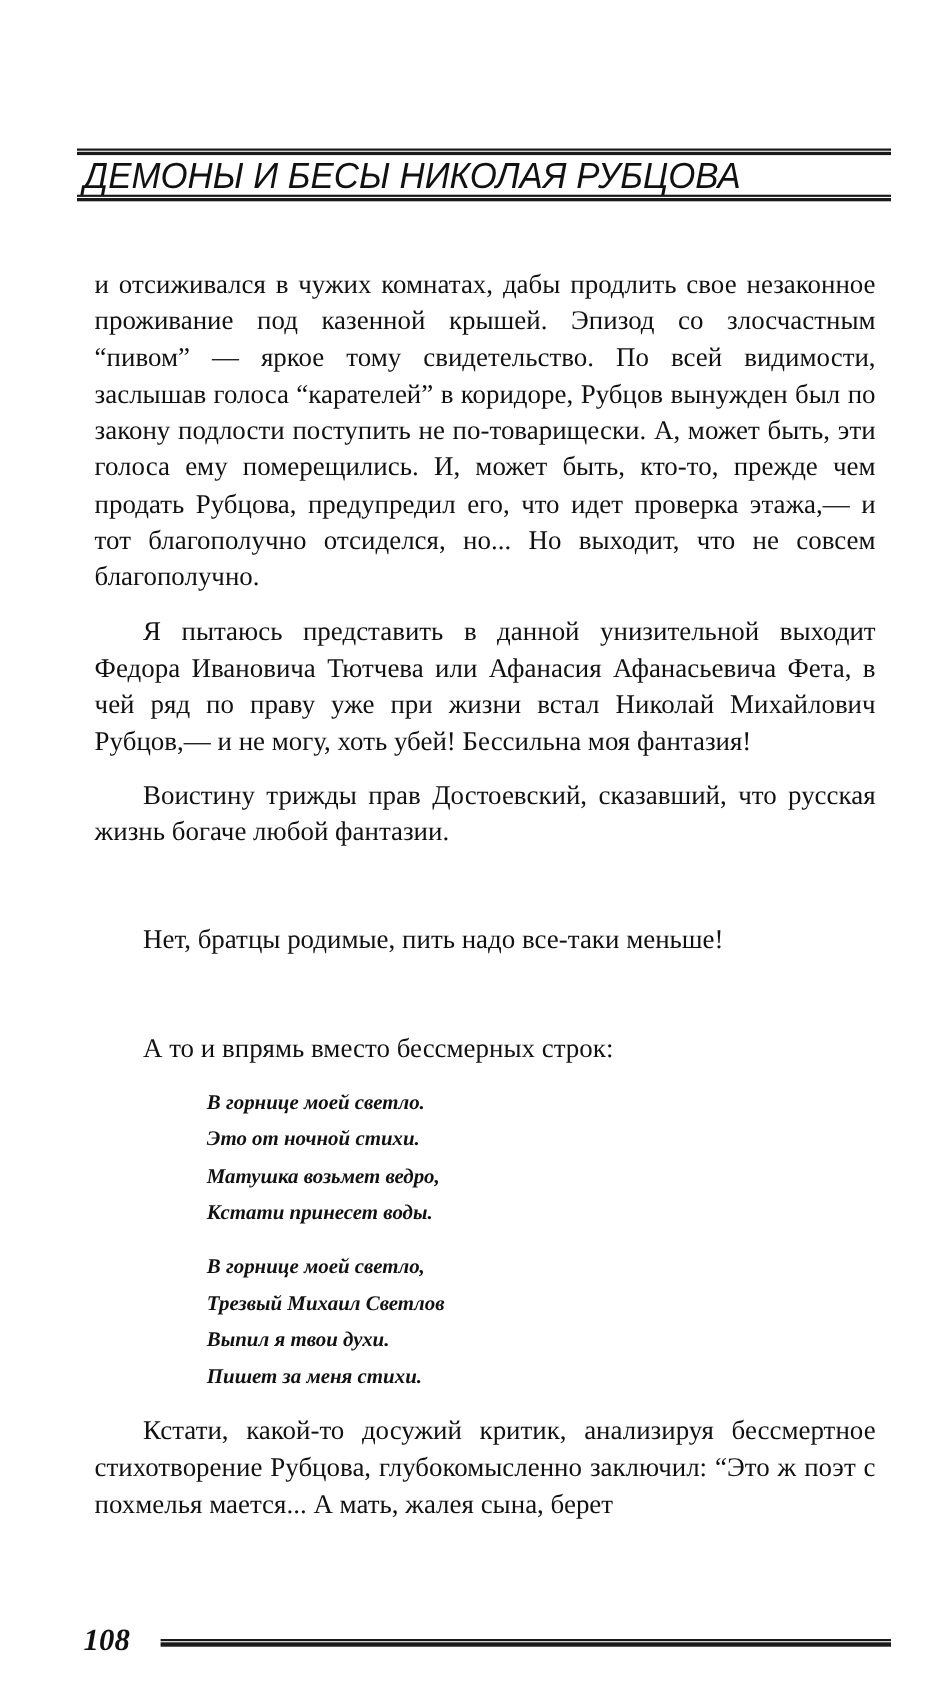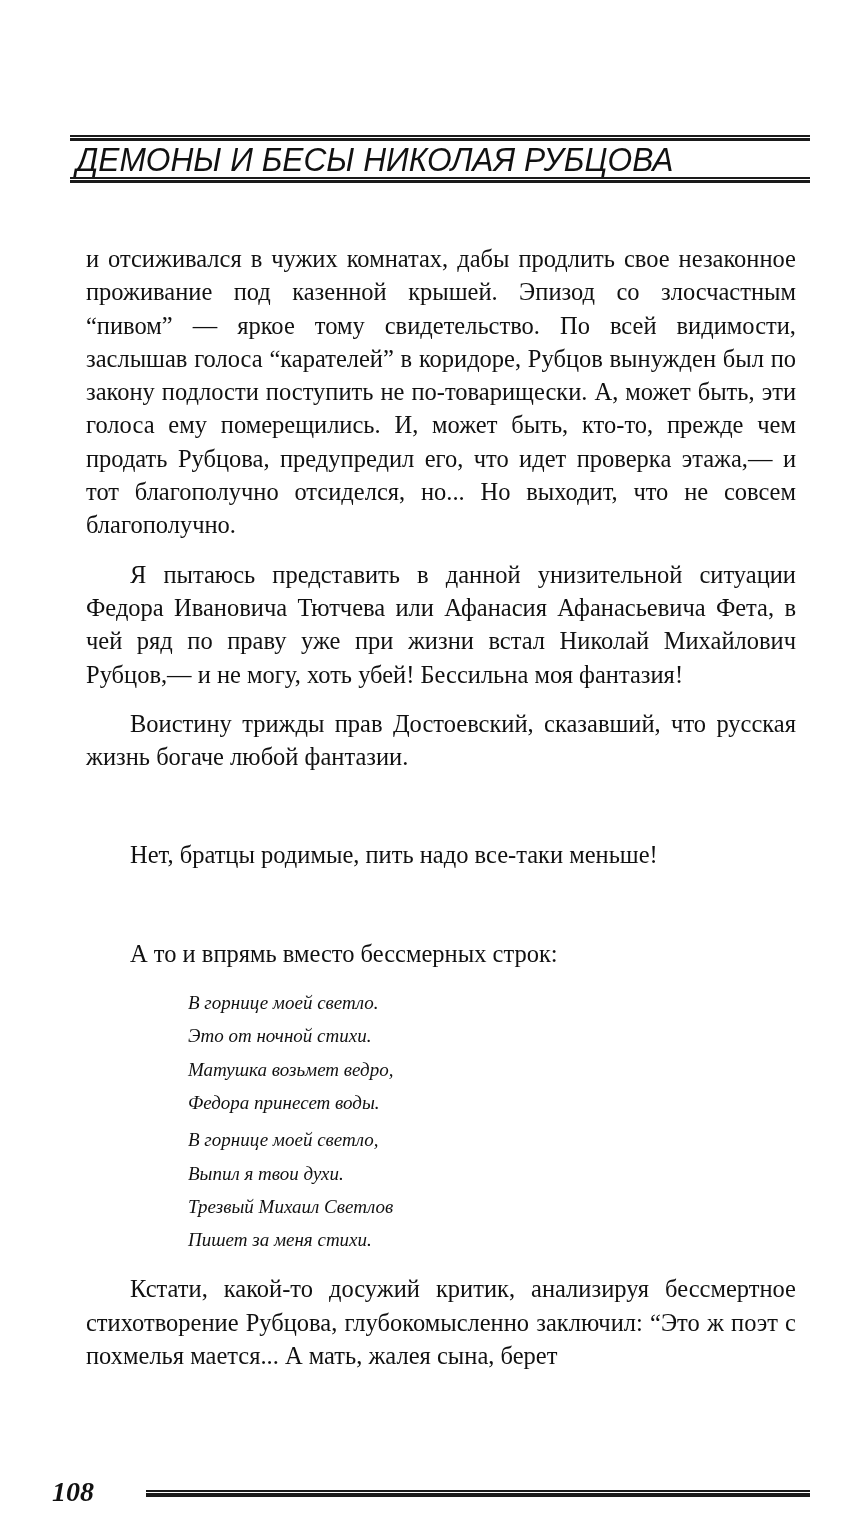--- a/index.html
+++ b/index.html
@@ -23,59 +23,59 @@
     white-space: nowrap;
   }
   .text {
     position: absolute; left: 70px; width: 742px; top: 226px;
     font-size: 24.5px; line-height: 33.3px; text-align: justify;
   }
   .text p { margin: 16px; }
   .indent { text-indent: 44px; }
   .gap { height: 33px; }
   .verse {
-    margin: 4px 0 0 118px; font-style: italic; font-weight: normal;
+    margin: 16px 0 0 118px; font-style: italic; font-weight: bold;
     font-size: 19px; line-height: 33.3px;
   }
   .verse div { white-space: nowrap; }
   .folio {
-    position: absolute; top: 1476px; left: 52px;
+    position: absolute; top: 1476px; left: 76px;
     font-style: italic; font-weight: bold; font-size: 28px;
   }
   .folio-rule {
     position: absolute; left: 146px; top: 1490px; width: 664px; height: 8px;
     background:
       linear-gradient(#1a1a1a, #1a1a1a) 0 0 / 100% 2px no-repeat,
       linear-gradient(#1a1a1a, #1a1a1a) 0 3px / 100% 4px no-repeat;
   }
 </style>
 </head>
 <body>
 
 <div class="rule top"></div>
 <div class="running-head">ДЕМОНЫ И БЕСЫ НИКОЛАЯ РУБЦОВА</div>
 <div class="rule bottom"></div>
 
 <div class="text">
   <p>и отсиживался в чужих комнатах, дабы продлить свое незаконное проживание под казенной крышей. Эпизод со злосчастным “пивом” — яркое тому свидетельство. По всей видимости, заслышав голоса “карателей” в коридоре, Рубцов вынужден был по закону подлости поступить не по-товарищески. А, может быть, эти голоса ему померещились. И, может быть, кто-то, прежде чем продать Рубцова, предупредил его, что идет проверка этажа,— и тот благополучно отсиделся, но... Но выходит, что не совсем благополучно.</p>
-  <p class="indent">Я пытаюсь представить в данной унизительной ситуации Федора Ивановича Тютчева или Афанасия Афанасьевича Фета, в чей ряд по праву уже при жизни встал Николай Михайлович Рубцов,— и не могу, хоть убей! Бессильна моя фантазия!</p>
+  <p class="indent">Я пытаюсь представить в данной унизительной выходит Федора Ивановича Тютчева или Афанасия Афанасьевича Фета, в чей ряд по праву уже при жизни встал Николай Михайлович Рубцов,— и не могу, хоть убей! Бессильна моя фантазия!</p>
   <p class="indent">Воистину трижды прав Достоевский, сказавший, что русская жизнь богаче любой фантазии.</p>
   <div class="gap"></div>
   <p class="indent">Нет, братцы родимые, пить надо все-таки меньше!</p>
   <div class="gap"></div>
   <p class="indent">А то и впрямь вместо бессмерных строк:</p>
   <div class="verse">
     <div>В горнице моей светло.</div>
     <div>Это от ночной стихи.</div>
     <div>Матушка возьмет ведро,</div>
-    <div>Федора принесет воды.</div>
+    <div>Кстати принесет воды.</div>
   </div>
   <div class="verse">
     <div>В горнице моей светло,</div>
+    <div>Трезвый Михаил Светлов</div>
     <div>Выпил я твои духи.</div>
-    <div>Трезвый Михаил Светлов</div>
     <div>Пишет за меня стихи.</div>
   </div>
   <p class="indent">Кстати, какой-то досужий критик, анализируя бессмертное стихотворение Рубцова, глубокомысленно заключил: “Это ж поэт с похмелья мается... А мать, жалея сына, берет</p>
 </div>
 
 <div class="folio">108</div>
 <div class="folio-rule"></div>
 
 </body></html>

